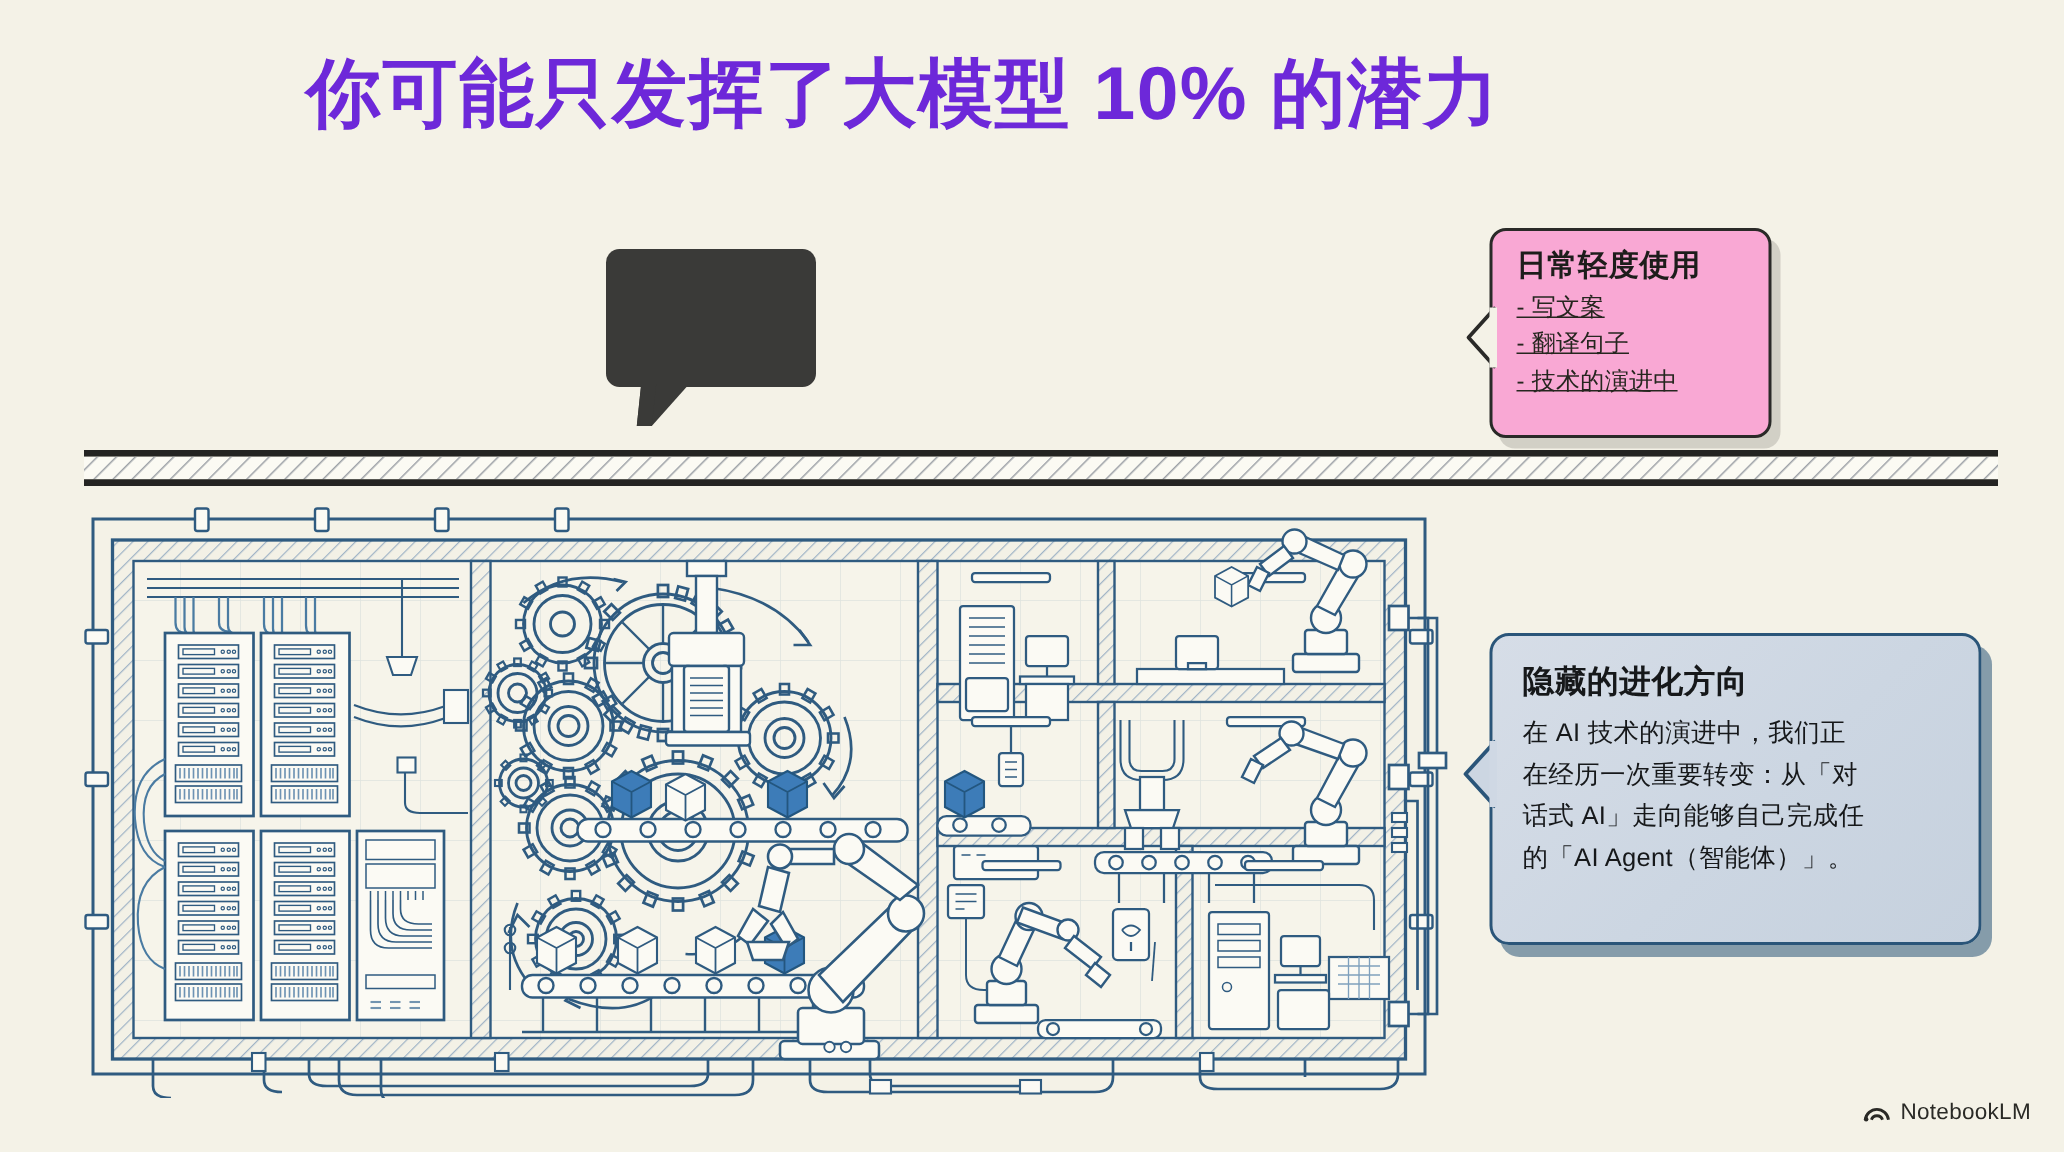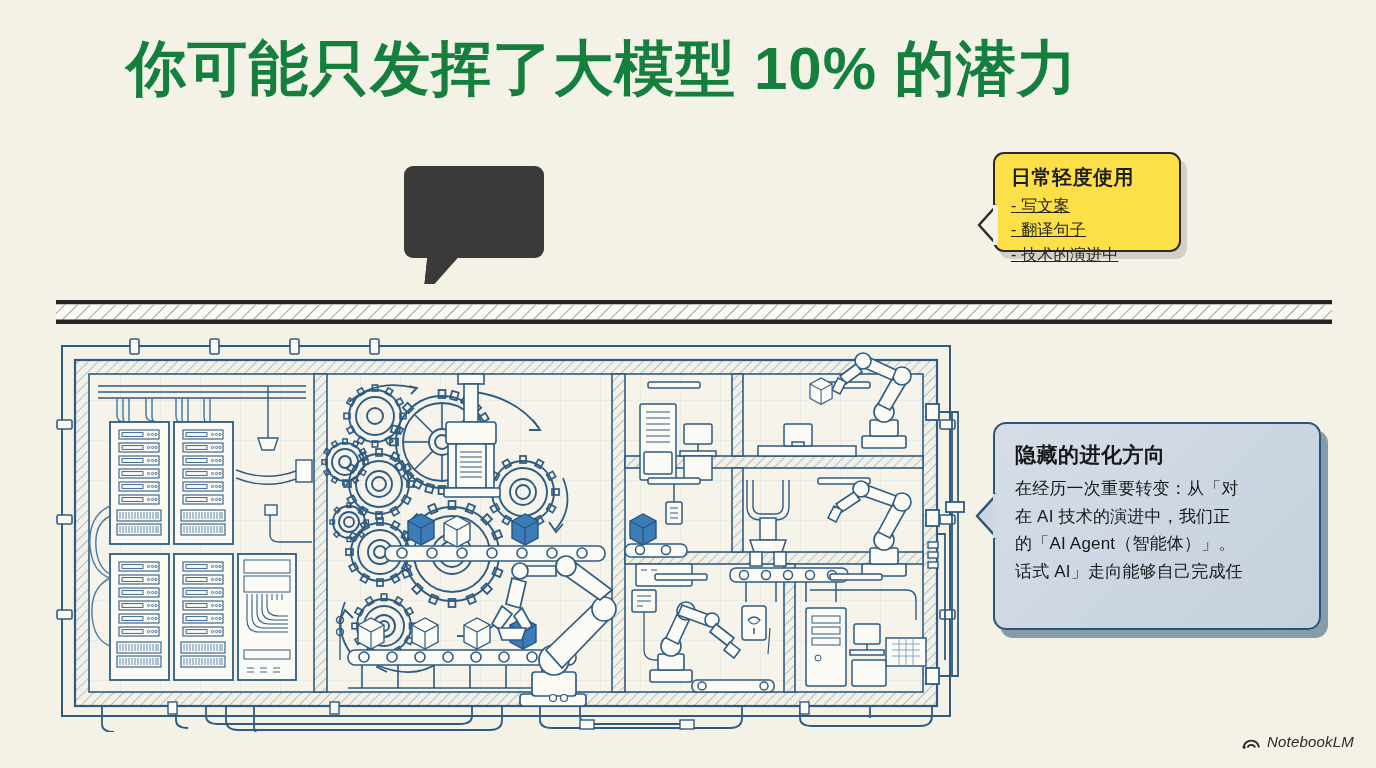--- a/index.html
+++ b/index.html
@@ -9,23 +9,23 @@
     background:#f4f2e7;
     font-family:"Liberation Sans","DejaVu Sans",sans-serif;
     position:relative;
   }
   .stage{position:absolute;inset:0;}
 
   
   .title{
     position:absolute;left:0;top:34px;width:1204px;
     text-align:center;
-    font-size:60px;line-height:1.15;
+    font-size:50px;line-height:1.15;
     font-weight:800;
-    color:#15803d;
+    color:#6d28d9;
     letter-spacing:1px;
   }
 
   
   .ceiling{position:absolute;left:56px;top:300px;width:1276px;height:26px;}
 
   
   .factory{position:absolute;left:40px;top:320px;width:950px;height:412px;}
 
   
@@ -38,22 +38,22 @@
     width:0;height:0;
     border-left:10px solid #3a3a38;
     border-right:22px solid transparent;
     border-top:28px solid #3a3a38;
     border-bottom:0;
     transform:skewX(-6deg);
   }
 
   
   .callout-light{
-    position:absolute;left:993px;top:152px;width:188px;height:100px;
-    background:#fde047;
+    position:absolute;left:993px;top:152px;width:188px;height:140px;
+    background:#f9a8d4;
     border:2.5px solid #2a2a28;
     border-radius:11px;
     box-shadow:6px 7px 0 rgba(90,88,80,.22);
     box-sizing:border-box;
     padding:11px 12px 24px 16px;
   }
   .callout-light .tail{
     position:absolute;left:-19px;top:49px;width:20px;height:42px;overflow:visible;
   }
   .cl-title{font-size:20px;font-weight:800;color:#1d1d1b;line-height:1.25;margin-bottom:4px;letter-spacing:.5px;}
@@ -70,23 +70,22 @@
     box-sizing:border-box;
     padding:17px 18px 22px 20px;
   }
   .cb-title{font-size:21px;font-weight:800;color:#16181a;line-height:1.3;margin-bottom:7px;letter-spacing:.5px;}
   .cb-body{font-size:17px;color:#16181a;line-height:1.62;letter-spacing:.2px;}
   .cb-body div{white-space:nowrap;}
 
   
   .logo{
     position:absolute;right:22px;bottom:18px;
-    display:flex;align-items:center;gap:6px;
+    display:flex;gap:6px;
     color:#2a2a26;
-    font-style:italic;
   }
   .logo-text{font-size:15px;letter-spacing:.2px;}
 
   svg{display:block;}
 </style>
 </head>
 <body>
 
 <div class="stage">
 
@@ -882,24 +881,24 @@
 
   <div class="callout-blue">
     <div class="tail" style="position:absolute;left:-21px;top:68px;">
       <svg width="24" height="48" viewBox="0 0 24 48">
         <path d="M23 2 L3 24 L23 46" fill="#ccd6e2" stroke="#2a5579" stroke-width="2.5" stroke-linejoin="round"></path>
         <rect x="19" y="2" width="6" height="44" fill="#cfd8e4"></rect>
       </svg>
     </div>
     <div class="cb-title">隐藏的进化方向</div>
     <div class="cb-body">
+      <div>在 AI 技术的演进中，我们正</div>
       <div>在经历一次重要转变：从「对</div>
-      <div>在 AI 技术的演进中，我们正</div>
+      <div>话式 AI」走向能够自己完成任</div>
       <div>的「AI Agent（智能体）」。</div>
-      <div>话式 AI」走向能够自己完成任</div>
     </div>
   </div>
 
   <div class="logo">
     <span>
       <svg width="19" height="15" viewBox="0 0 19 15">
         <path d="M1.5 13.5 A7.8 7.8 0 0 1 17 13.5" fill="none" stroke="#2a2a26" stroke-width="1.9"></path>
         <path d="M5.6 13.5 A3.9 3.9 0 0 1 13 13.5" fill="none" stroke="#2a2a26" stroke-width="1.9"></path>
         <circle cx="2.1" cy="13.2" r="1.5" fill="#2a2a26"></circle>
       </svg>

